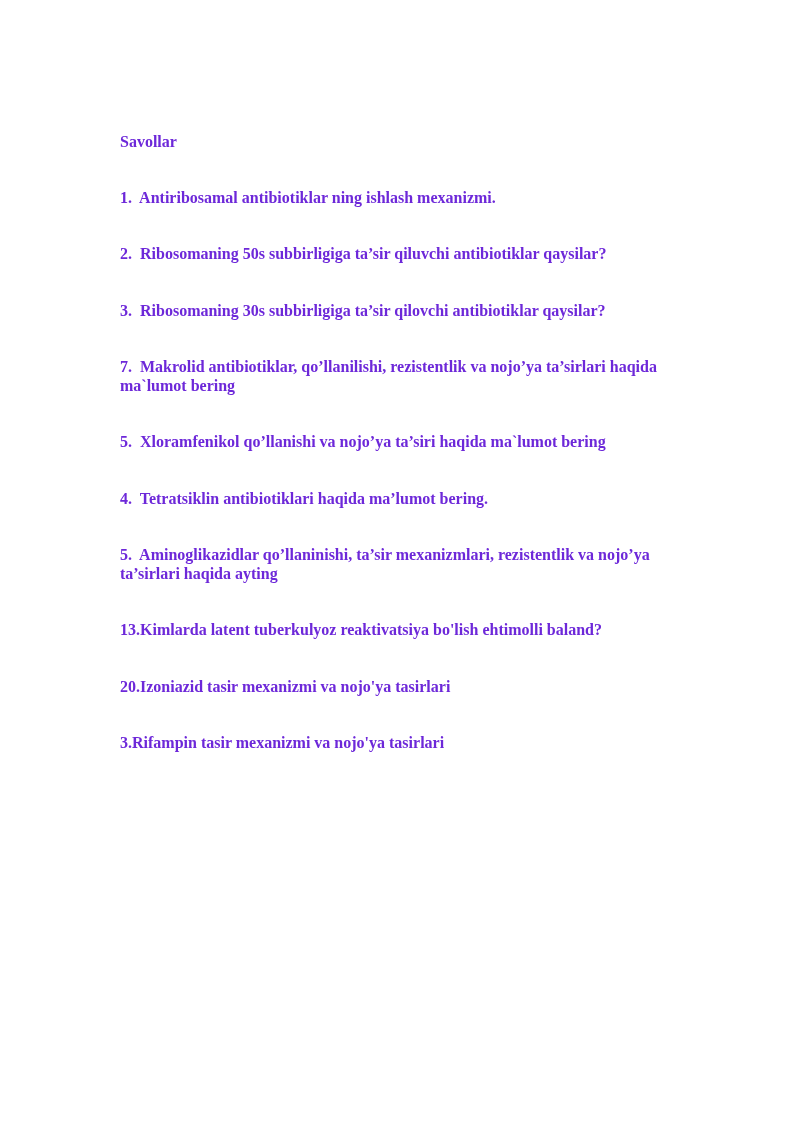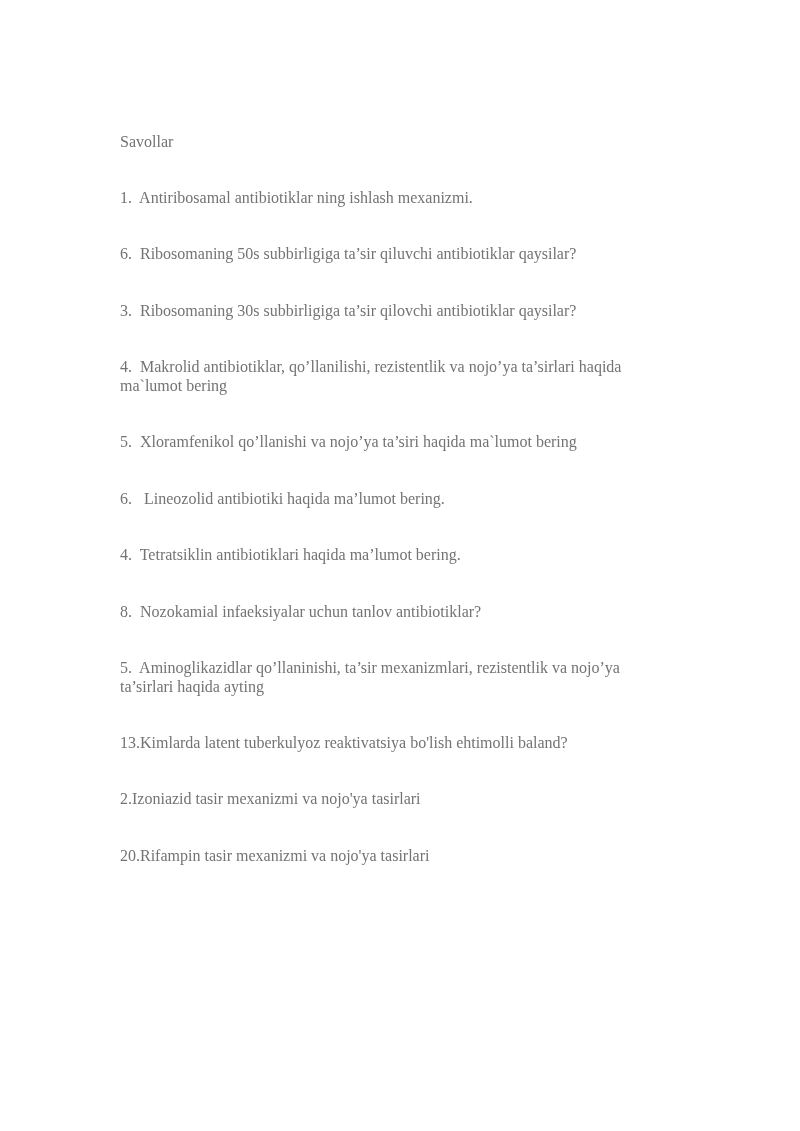--- a/index.html
+++ b/index.html
@@ -7,21 +7,22 @@
     padding: 0;
     background: #ffffff;
   }
   .page {
     position: relative;
     width: 800px;
     height: 1131px;
     background: #ffffff;
     overflow: hidden;
     font-family: "Liberation Serif", "DejaVu Serif", serif;
-    color: #737373;
+    color: #6d28d9;
+    font-weight: bold;
   }
   .content {
     position: absolute;
     left: 120px;
     top: 95px;
     width: 650px;
     font-size: 16px;
     line-height: 18.8px;
     white-space: pre-wrap;
     text-align: left;
@@ -31,33 +32,31 @@
     padding: 0;
   }
 </style>
 </head>
 <body>
 
 <div class="page">
   <div class="content">
     <div class="doc-title">Savollar</div>
     <div class="q">1.  Antiribosamal antibiotiklar ning ishlash mexanizmi.</div>
-    <div class="q">6.  Ribosomaning 50s subbirligiga ta’sir qiluvchi antibiotiklar qaysilar?</div>
+    <div class="q">2.  Ribosomaning 50s subbirligiga ta’sir qiluvchi antibiotiklar qaysilar?</div>
     <div class="q">3.  Ribosomaning 30s subbirligiga ta’sir qilovchi antibiotiklar qaysilar?</div>
-    <div class="q">4.  Makrolid antibiotiklar, qo’llanilishi, rezistentlik va nojo’ya ta’sirlari haqida
+    <div class="q">7.  Makrolid antibiotiklar, qo’llanilishi, rezistentlik va nojo’ya ta’sirlari haqida
 ma`lumot bering</div>
     <div class="q">5.  Xloramfenikol qo’llanishi va nojo’ya ta’siri haqida ma`lumot bering</div>
-    <div class="q">6.   Lineozolid antibiotiki haqida ma’lumot bering.</div>
     <div class="q">4.  Tetratsiklin antibiotiklari haqida ma’lumot bering.</div>
-    <div class="q">8.  Nozokamial infaeksiyalar uchun tanlov antibiotiklar?</div>
     <div class="q">5.  Aminoglikazidlar qo’llaninishi, ta’sir mexanizmlari, rezistentlik va nojo’ya
 ta’sirlari haqida ayting</div>
     <div class="q">13.Kimlarda latent tuberkulyoz reaktivatsiya bo'lish ehtimolli baland?</div>
-    <div class="q">2.Izoniazid tasir mexanizmi va nojo'ya tasirlari</div>
-    <div class="q">20.Rifampin tasir mexanizmi va nojo'ya tasirlari</div>
+    <div class="q">20.Izoniazid tasir mexanizmi va nojo'ya tasirlari</div>
+    <div class="q">3.Rifampin tasir mexanizmi va nojo'ya tasirlari</div>
     
     
     
     
     
     
     
     
     
     

